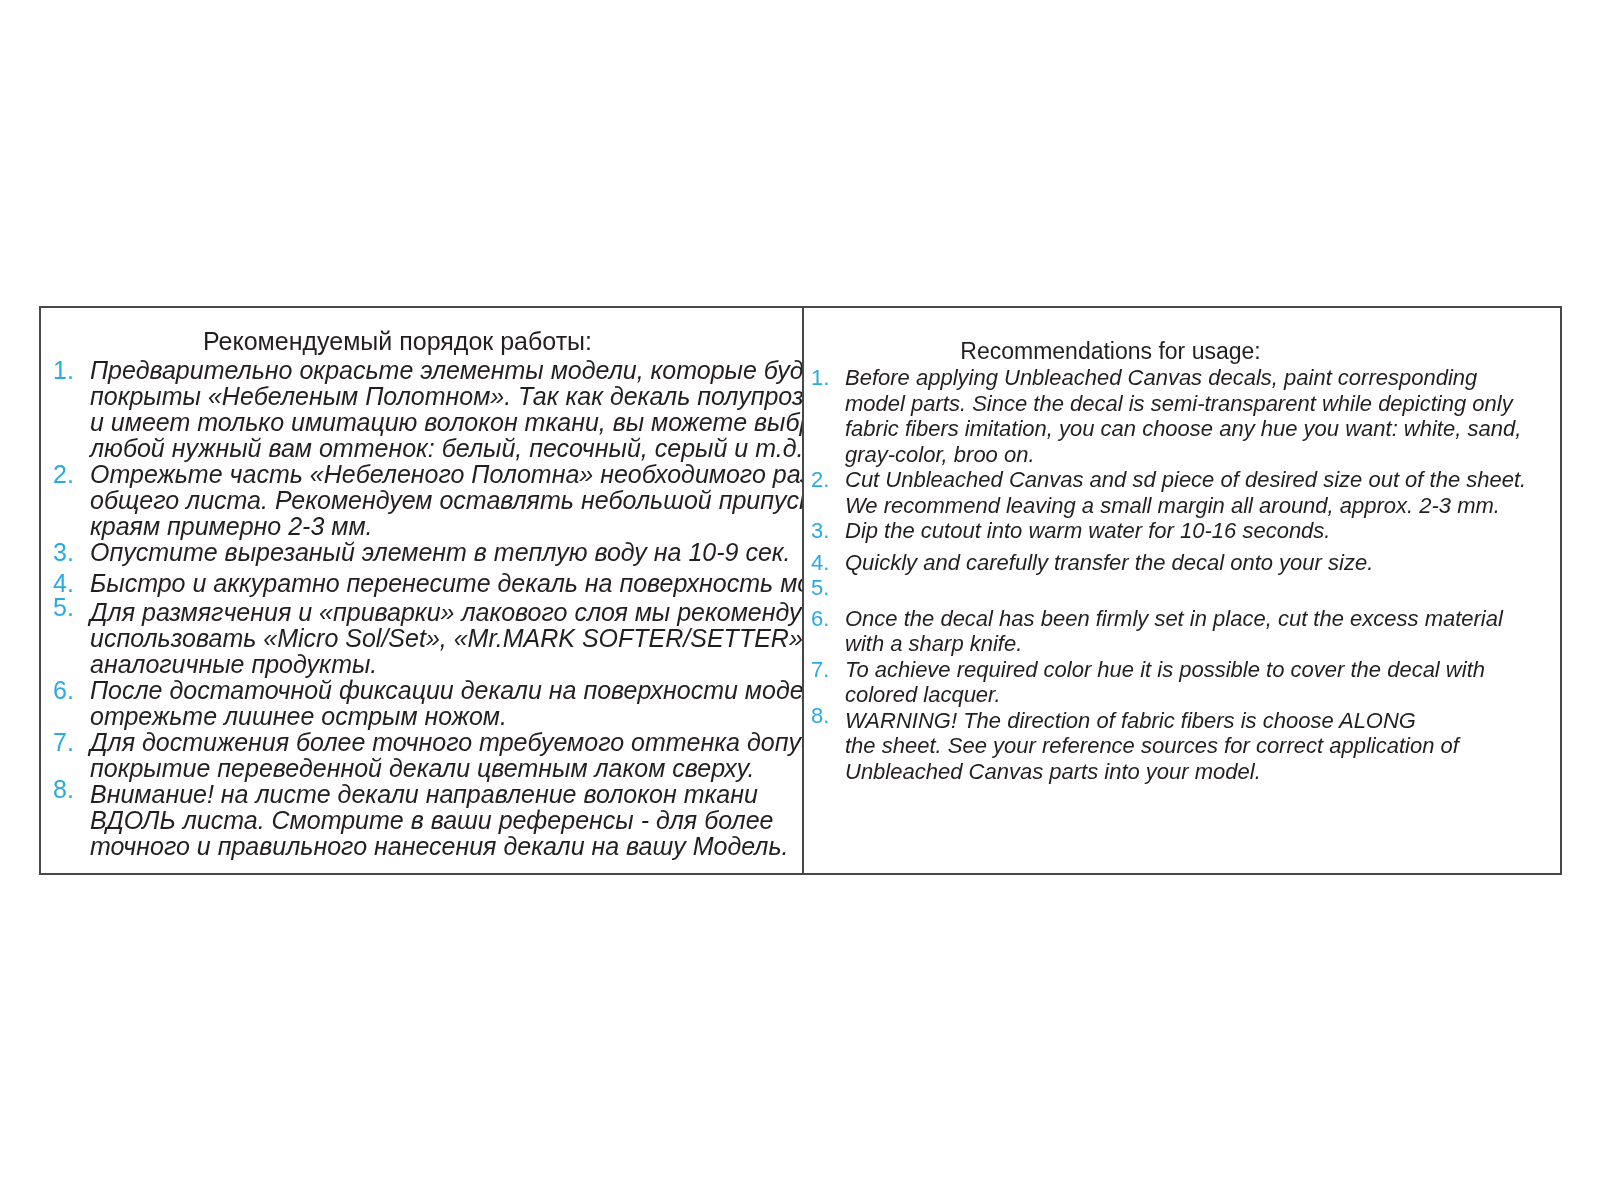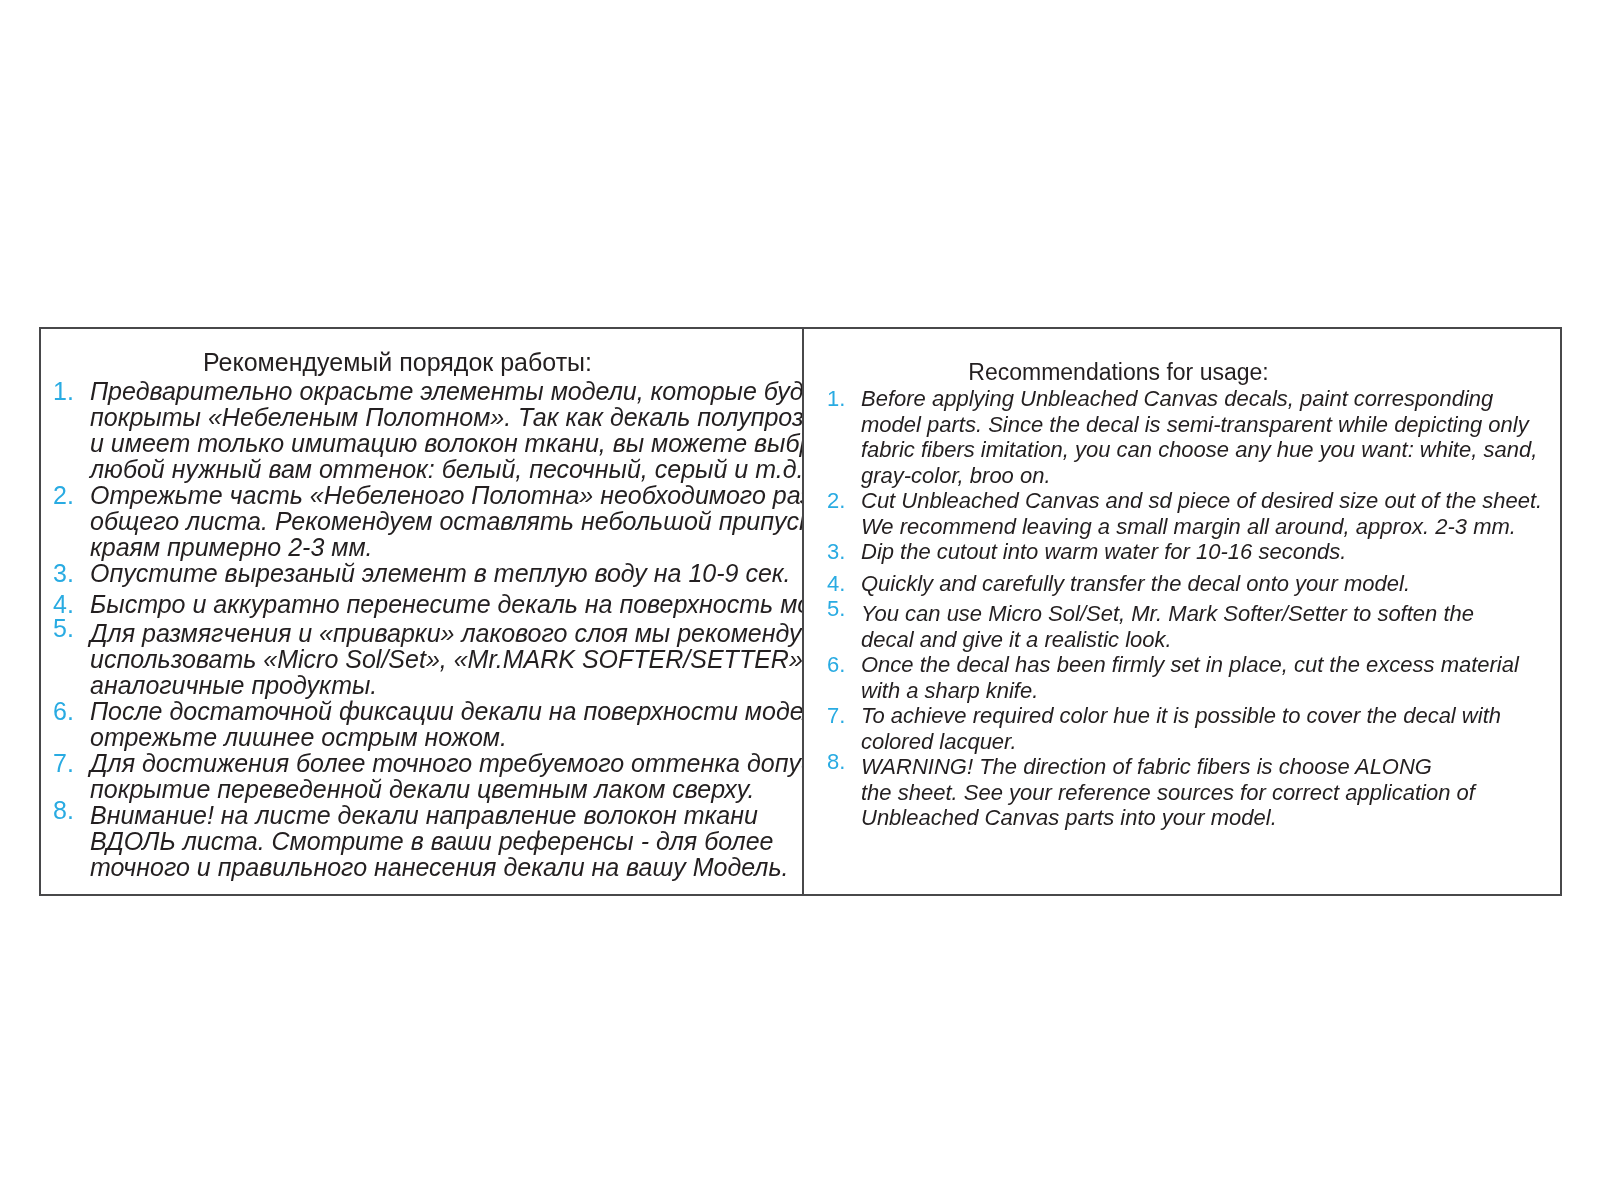--- a/index.html
+++ b/index.html
@@ -11,41 +11,40 @@
     width: 1600px;
     height: 1200px;
     position: relative;
     font-family: "Liberation Sans", sans-serif;
     color: #231f20;
     -webkit-font-smoothing: antialiased;
   }
   .sheet {
     position: absolute;
     left: 39px;
-    top: 327px;
+    top: 306px;
     width: 1523px;
     height: 569px;
     box-sizing: border-box;
     border: 2px solid #48484a;
     background: #ffffff;
     display: flex;
   }
   .panel {
     box-sizing: border-box;
     overflow: hidden;
   }
   .panel-left {
     width: 763px;
     border-right: 2px solid #48484a;
     padding: 19px 0 0 12px;
   }
   .panel-right {
     flex: 1;
     padding: 31px 0 0 7px;
-    margin-left: 16px;
   }
   .panel-title {
     white-space: pre;
     text-align: center;
   }
   .panel-left .panel-title {
     font-size: 25px;
     line-height: 28px;
     margin: 0 60px 2px 0;
   }
@@ -157,26 +156,24 @@
         <span class="num">2.</span>
         <span class="txt">Cut Unbleached Canvas and sd piece of desired size out of the sheet.
 We recommend leaving a small margin all around, approx. 2-3 mm.</span>
       </li>
       <li>
         <span class="num">3.</span>
         <span class="txt">Dip the cutout into warm water for 10-16 seconds.</span>
       </li>
       <li>
         <span class="num">4.</span>
-        <span class="txt">Quickly and carefully transfer the decal onto your model.</span>
+        <span class="txt">Quickly and carefully transfer the decal onto your size.</span>
       </li>
       <li class="raised">
         <span class="num">5.</span>
-        <span class="txt">You can use Micro Sol/Set, Mr. Mark Softer/Setter to soften the
-decal and give it a realistic look.</span>
       </li>
       <li>
         <span class="num">6.</span>
         <span class="txt">Once the decal has been firmly set in place, cut the excess material
 with a sharp knife.</span>
       </li>
       <li>
         <span class="num">7.</span>
         <span class="txt">To achieve required color hue it is possible to cover the decal with
 colored lacquer.</span>

